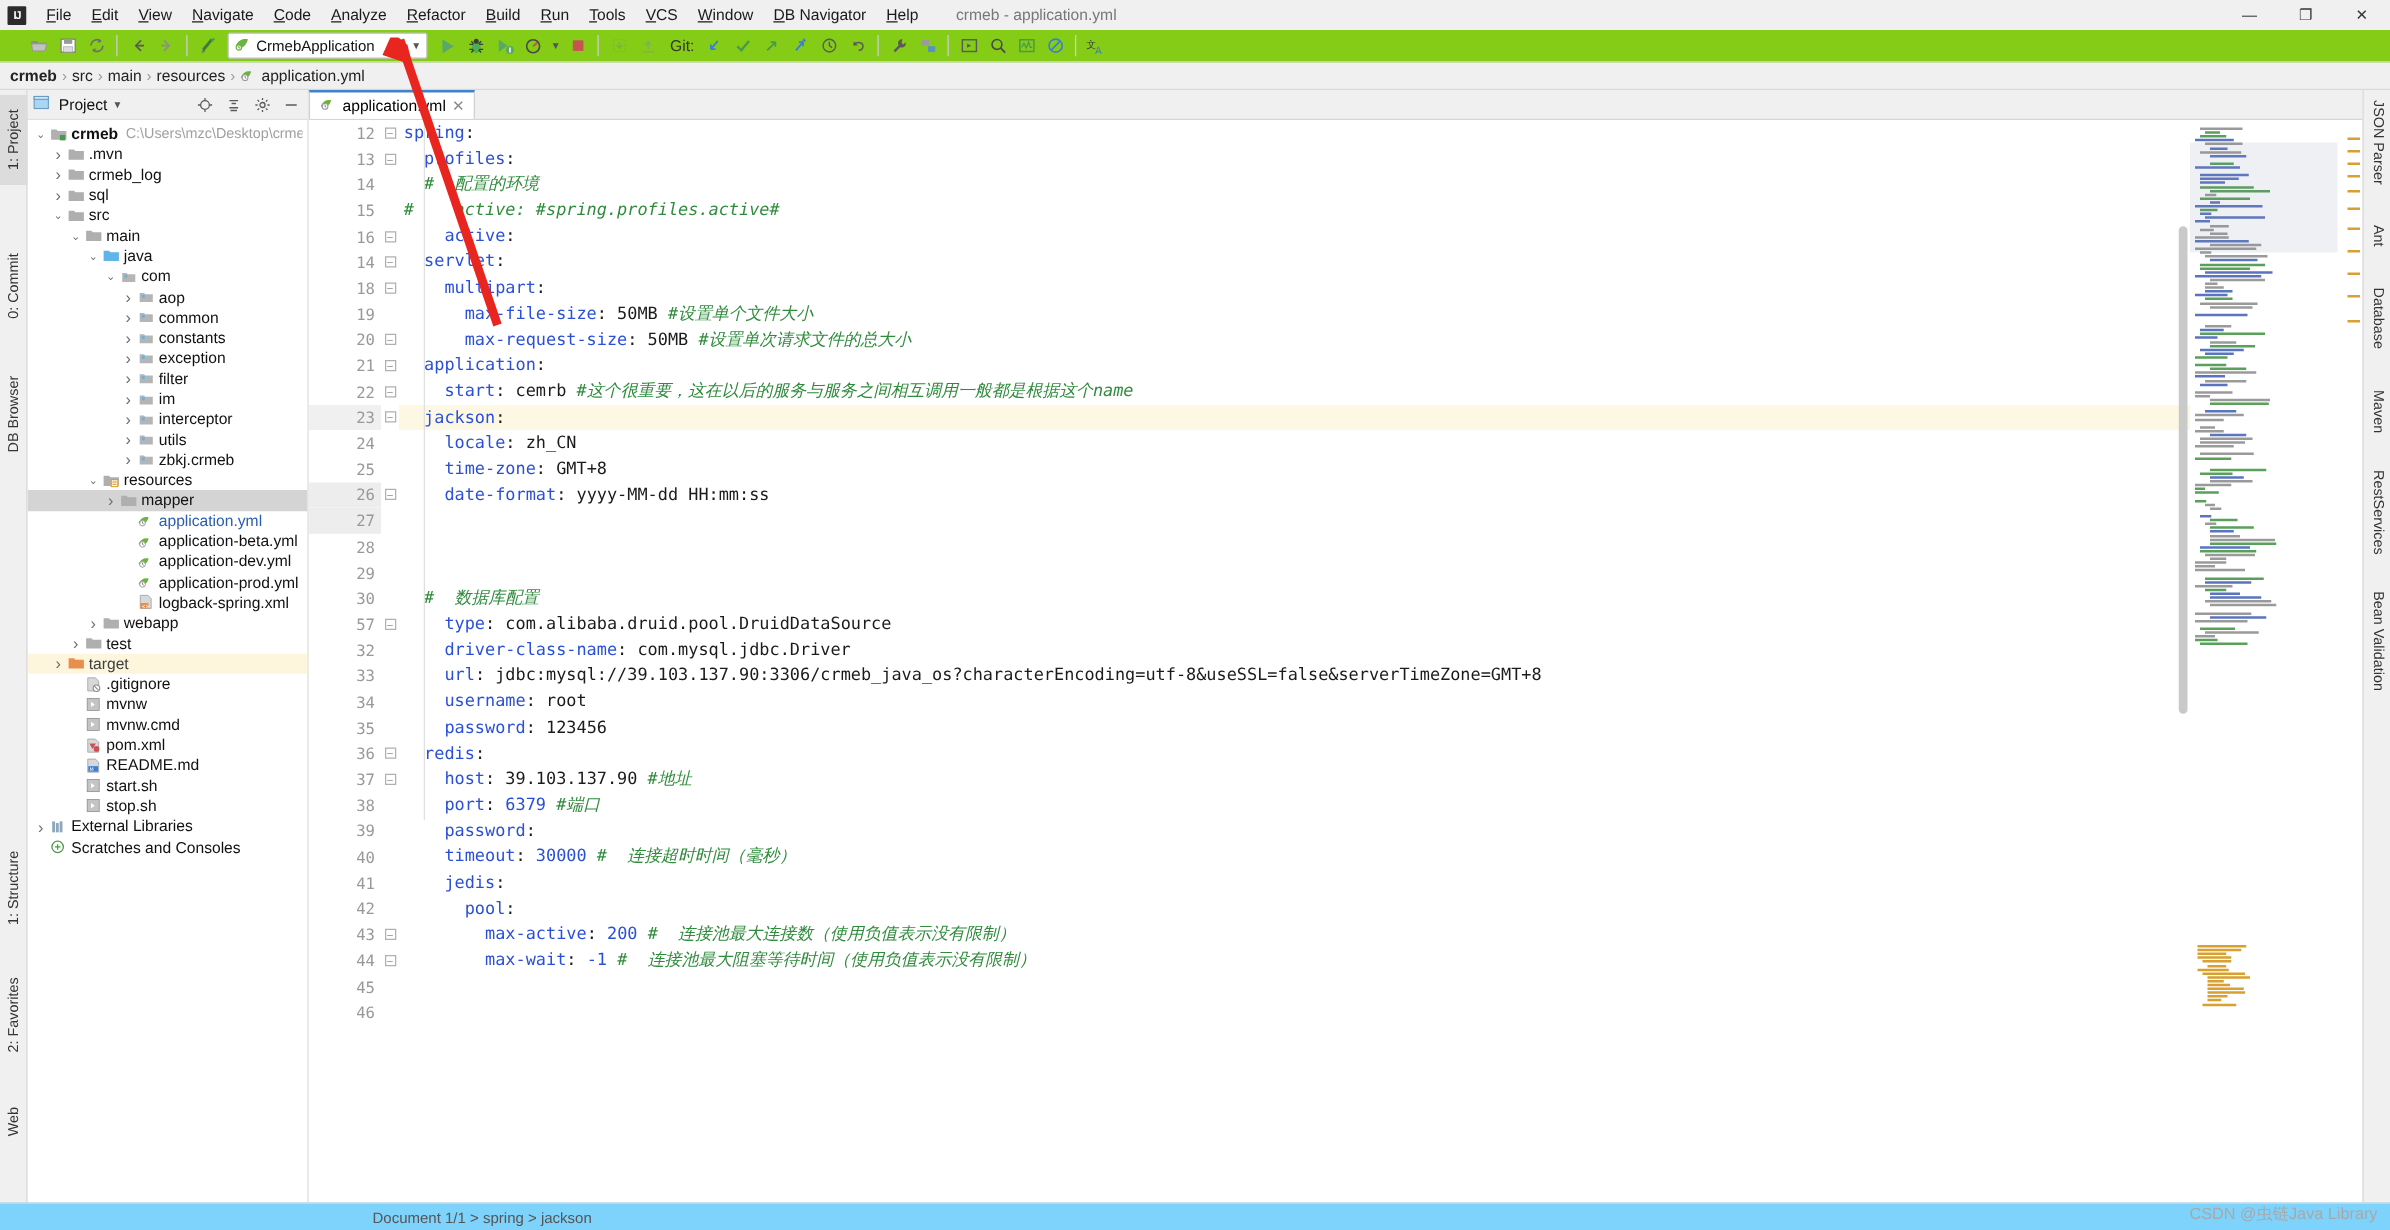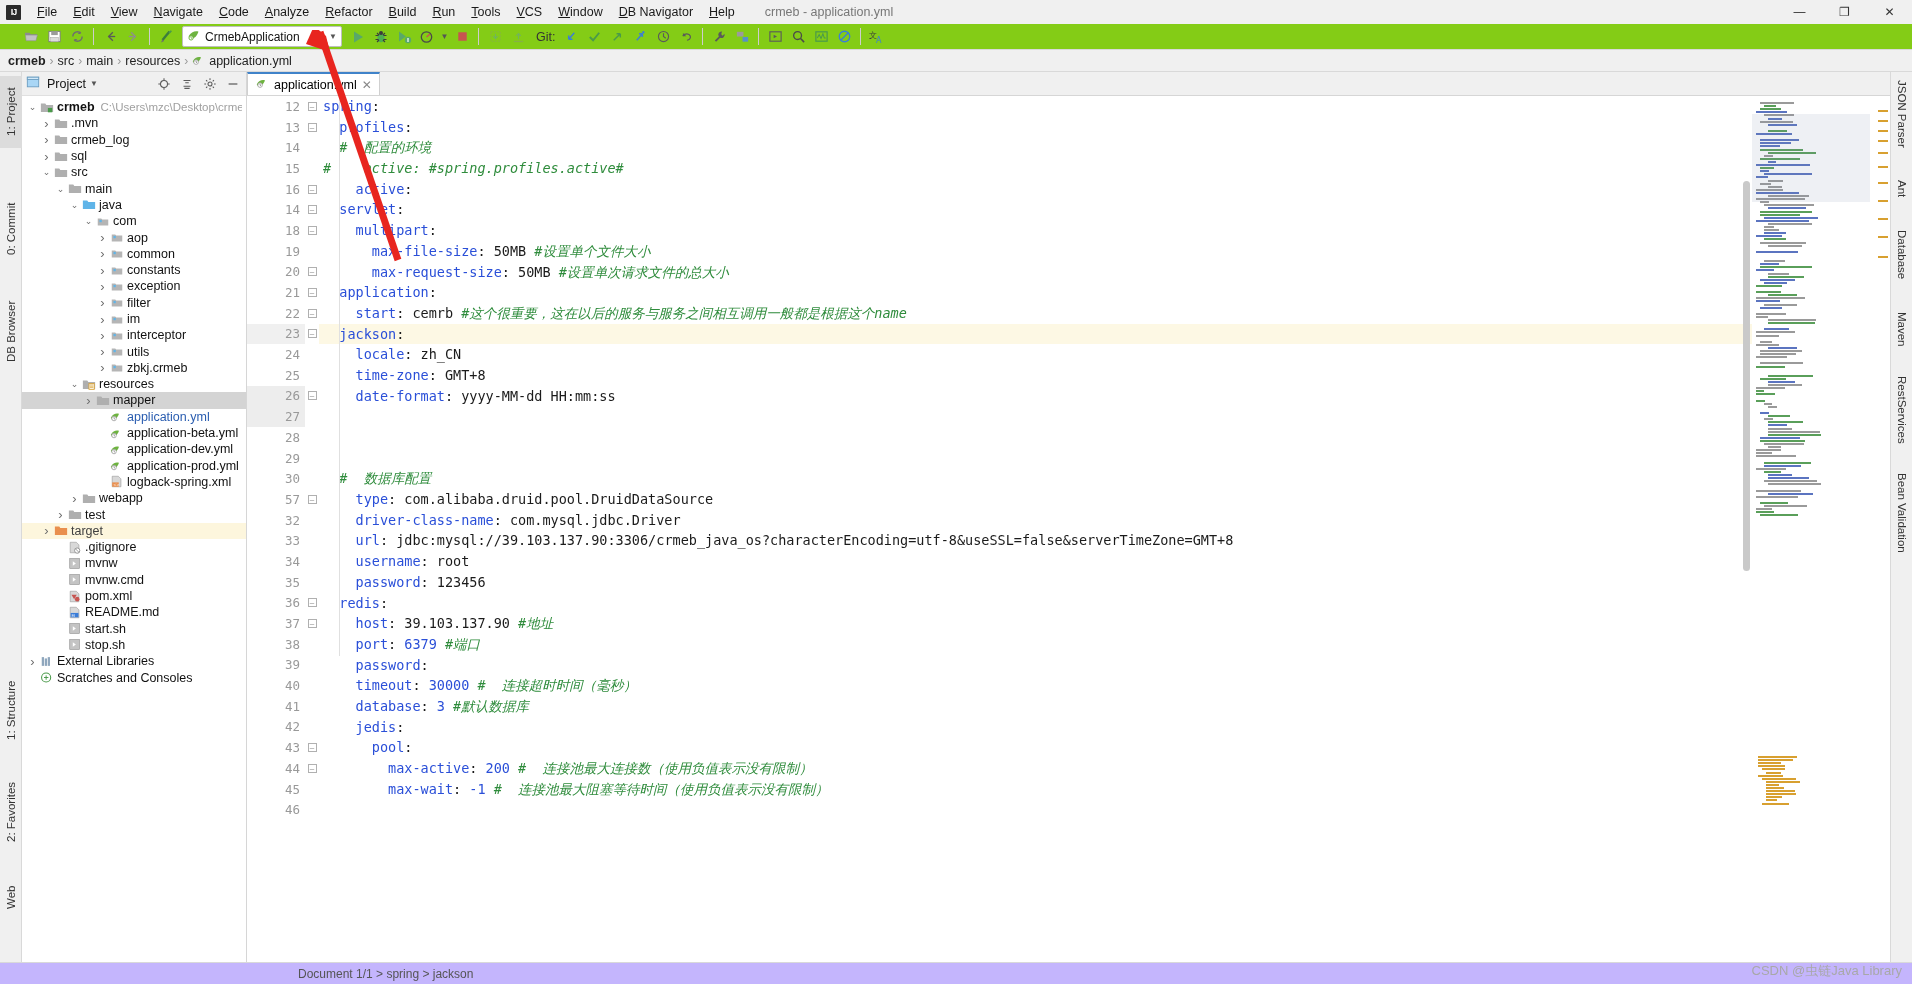--- a/index.html
+++ b/index.html
@@ -94,21 +94,21 @@
   .inspect { position:absolute; right:0; top:0; width:18px; height:100%; background:#fff; }
   .markers { position:absolute; right:0; top:0; width:14px; }
   .mk { position:absolute; right:2px; width:10px; height:2px; }
 
   .minimap { position:absolute; right:18px; top:0; width:120px; height:100%; background:#fff; overflow:hidden;}
   .mmline { position:absolute; height:2px; }
 
   .statuswidget { position:absolute; right:26px; top:6px; display:flex; align-items:center; gap:3px; font-size:12px; color:#9a7a00;}
 
   
-  .statusbar { height:22px; background:#c4b5fd; border-top:1px solid #d9d9d9; display:flex;
+  .statusbar { height:22px; background:#7dd3fc; border-top:1px solid #d9d9d9; display:flex;
      align-items:center; padding:0 8px; font-size:12px; color:#333; position:relative;}
   .wmark { position:absolute; right:10px; bottom:4px; font-size:13px; color:#a8a8a8; }
 
   
   .arrow-annot { position:absolute; left:300px; top:30px; pointer-events:none; z-index:60; }
 
   .vscroll { position:absolute; right:140px; top:85px; width:7px; background:#c9c9c9; border-radius:4px;}
 </style>
 </head>
 <body>
@@ -891,21 +891,20 @@
             <div class="cl"><span class="k">    type</span><span class="v">: com.alibaba.druid.pool.DruidDataSource</span></div>
             <div class="cl"><span class="k">    driver-class-name</span><span class="v">: com.mysql.jdbc.Driver</span></div>
             <div class="cl"><span class="k">    url</span><span class="v">: jdbc:mysql://39.103.137.90:3306/crmeb_java_os?characterEncoding=utf-8&amp;useSSL=false&amp;serverTimeZone=GMT+8</span></div>
             <div class="cl"><span class="k">    username</span><span class="v">: root</span></div>
             <div class="cl"><span class="k">    password</span><span class="v">: 123456</span></div>
             <div class="cl"><span class="k">  redis</span><span class="v">:</span></div>
             <div class="cl"><span class="k">    host</span><span class="v">: 39.103.137.90 </span><span class="cm">#地址</span></div>
             <div class="cl"><span class="k">    port</span><span class="v">: </span><span class="num">6379</span><span class="v"> </span><span class="cm">#端口</span></div>
             <div class="cl"><span class="k">    password</span><span class="v">:</span></div>
             <div class="cl"><span class="k">    timeout</span><span class="v">: </span><span class="num">30000</span><span class="v"> </span><span class="cm">#  连接超时时间（毫秒）</span></div>
-            <div class="cl"><span class="k">    database</span><span class="v">: </span><span class="num">3</span><span class="v"> </span><span class="cm">#默认数据库</span></div>
             <div class="cl"><span class="k">    jedis</span><span class="v">:</span></div>
             <div class="cl"><span class="k">      pool</span><span class="v">:</span></div>
             <div class="cl"><span class="k">        max-active</span><span class="v">: </span><span class="num">200</span><span class="v"> </span><span class="cm">#  连接池最大连接数（使用负值表示没有限制）</span></div>
             <div class="cl"><span class="k">        max-wait</span><span class="v">: </span><span class="num">-1</span><span class="v"> </span><span class="cm">#  连接池最大阻塞等待时间（使用负值表示没有限制）</span></div>
             <div style="position: absolute; left: 20px; top: 0px; width: 1px; height: 560px; background: rgb(224, 224, 224);"></div>
           </div>
 
         <div class="statuswidget">
           <svg width="13" height="13" viewBox="0 0 16 16">
               <path d="M8 2 15 13.5H1z" fill="#f0c040" stroke="#c9a227"></path>

